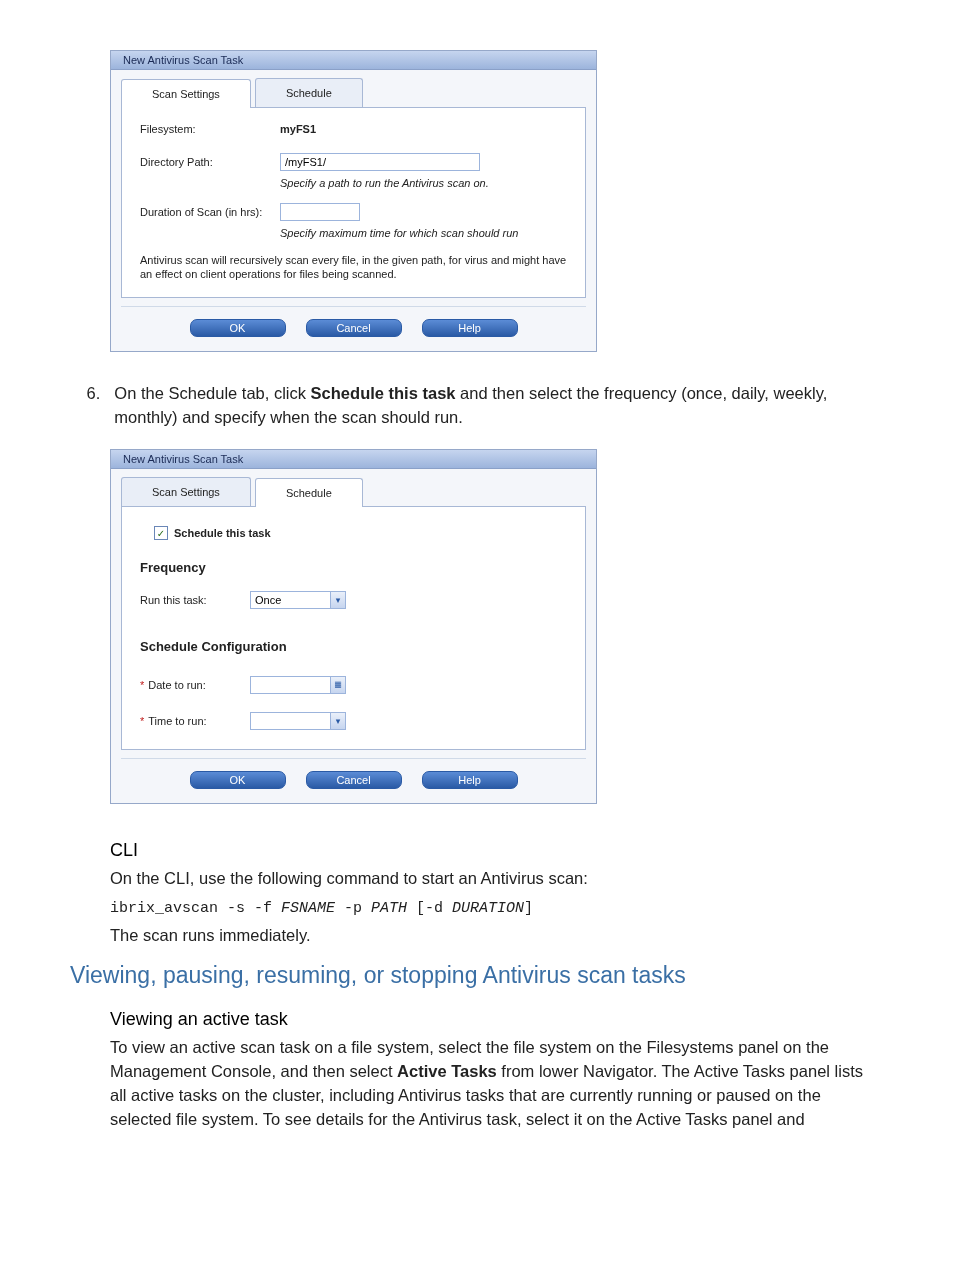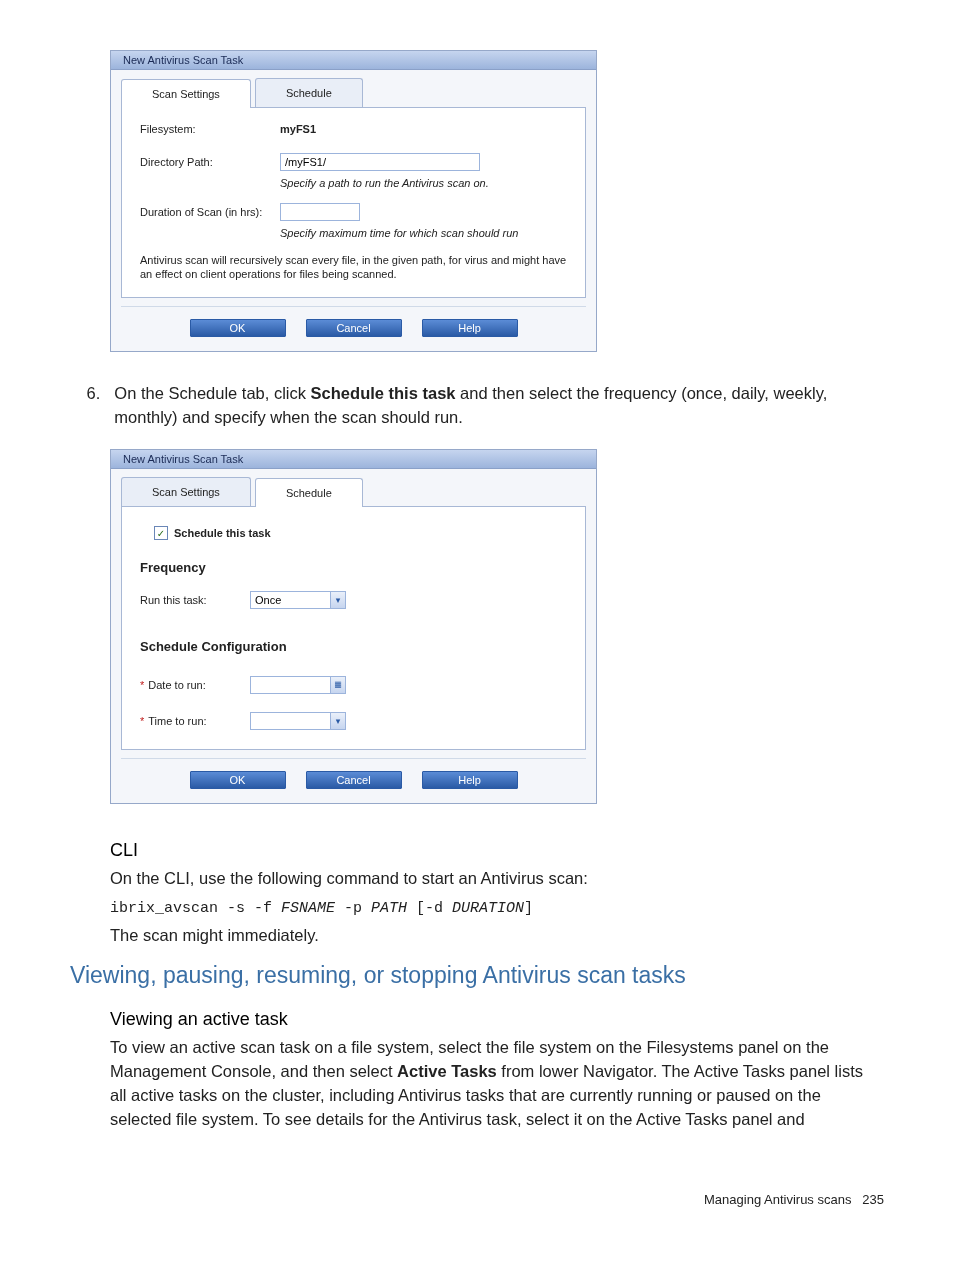--- a/index.html
+++ b/index.html
@@ -90,21 +90,21 @@
     justify-content: center;
     gap: 20px;
     padding: 12px 0 14px 0;
   }
   .btn {
     min-width: 74px;
     text-align: center;
     font-size: 11px;
     color: #fff;
     padding: 2px 10px;
-    border-radius: 1px;
+    border-radius: 7px;
     background: linear-gradient(#5b8cd6, #2a5aa5);
     border: 1px solid #2a5aa5;
     cursor: pointer;
   }
   
   .chk {
     width: 12px; height: 12px;
     border: 1px solid #6a87b7;
     display: inline-flex;
     align-items: center; justify-content: center;
@@ -271,24 +271,21 @@
       <div class="btn">Cancel</div>
       <div class="btn">Help</div>
     </div>
   </div>
 
   <div class="h3" style="margin-top:36px">CLI</div>
   <div class="para">On the CLI, use the following command to start an Antivirus scan:</div>
   <div class="para">
     <code class="cmd"><span>ibrix_avscan -s -f </span><span class="arg">FSNAME</span><span> -p </span><span class="arg">PATH</span><span> [-d </span><span class="arg">DURATION</span><span>]</span></code>
   </div>
-  <div class="para">The scan might immediately.</div>
+  <div class="para">The scan runs immediately.</div>
 
   <div class="h2">Viewing, pausing, resuming, or stopping Antivirus scan tasks</div>
   <div class="h3">Viewing an active task</div>
   <div class="para">
     <span>To view an active scan task on a file system, select the file system on the Filesystems panel on the Management Console, and then select </span><b>Active Tasks</b><span> from lower Navigator. The Active Tasks panel lists all active tasks on the cluster, including Antivirus tasks that are currently running or paused on the selected file system. To see details for the Antivirus task, select it on the Active Tasks panel and</span>
   </div>
 
-  <div class="footer">
-    <span>Managing Antivirus scans</span>&nbsp;&nbsp;&nbsp;<span>235</span>
-  </div>
 </div>
 
 </body></html>

